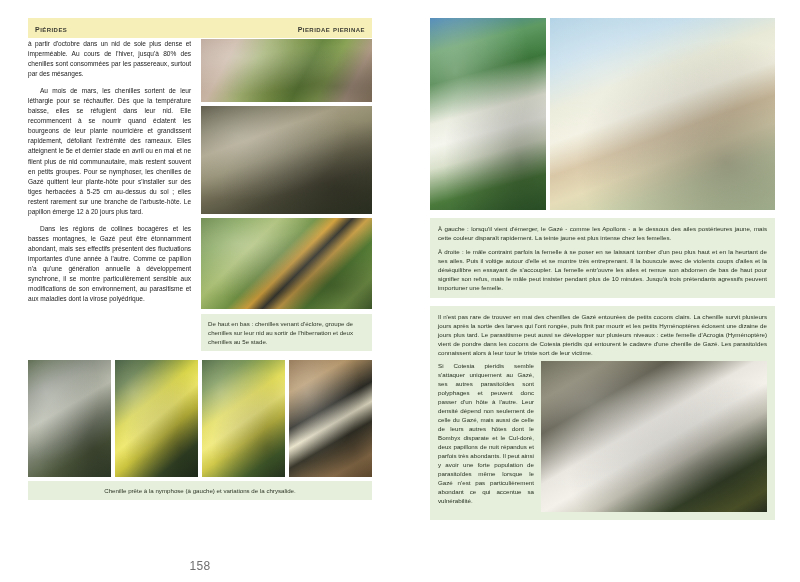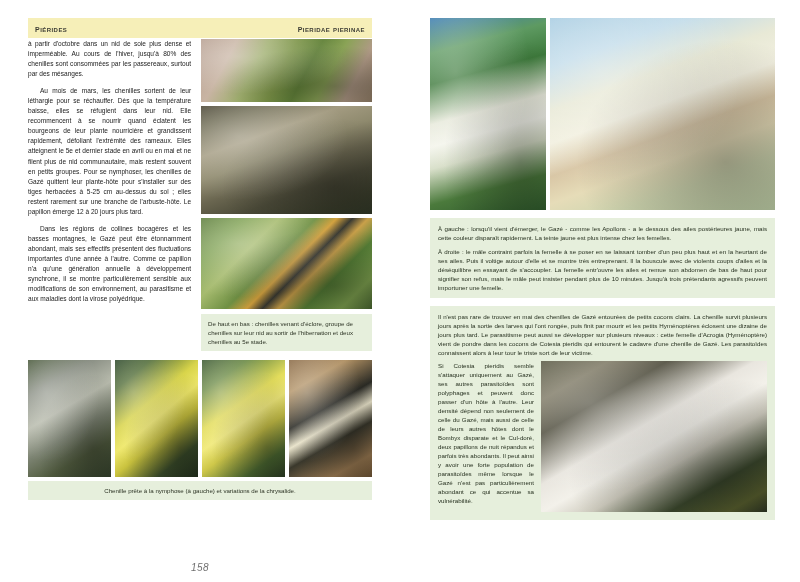--- a/index.html
+++ b/index.html
@@ -168,24 +168,23 @@
     flex: 1; height: 151px;
     background: linear-gradient(150deg,#5a5a45 0%,#7a7560 14%,#4e4c3c 26%,
                                 #e9e6df 44%,#f3f1ea 54%,#cfccbf 64%,
                                 #3d4a2e 80%,#59602f 92%,#2c3422 100%);
   }
 
   
   .folio {
     position: absolute;
     bottom: 9px;
-    font-size: 10px;
+    font-size: 12px;
     color: #6f6f6f;
     letter-spacing: .4px;
-    font-style: italic;
   }
   .folio-l { left: 0; width: 400px; text-align: center; }
   .folio-r { left: 400px; width: 400px; text-align: center; }
 </style>
 </head>
 <body>
 
 <div class="spread">
 
   <div class="page page-left">

